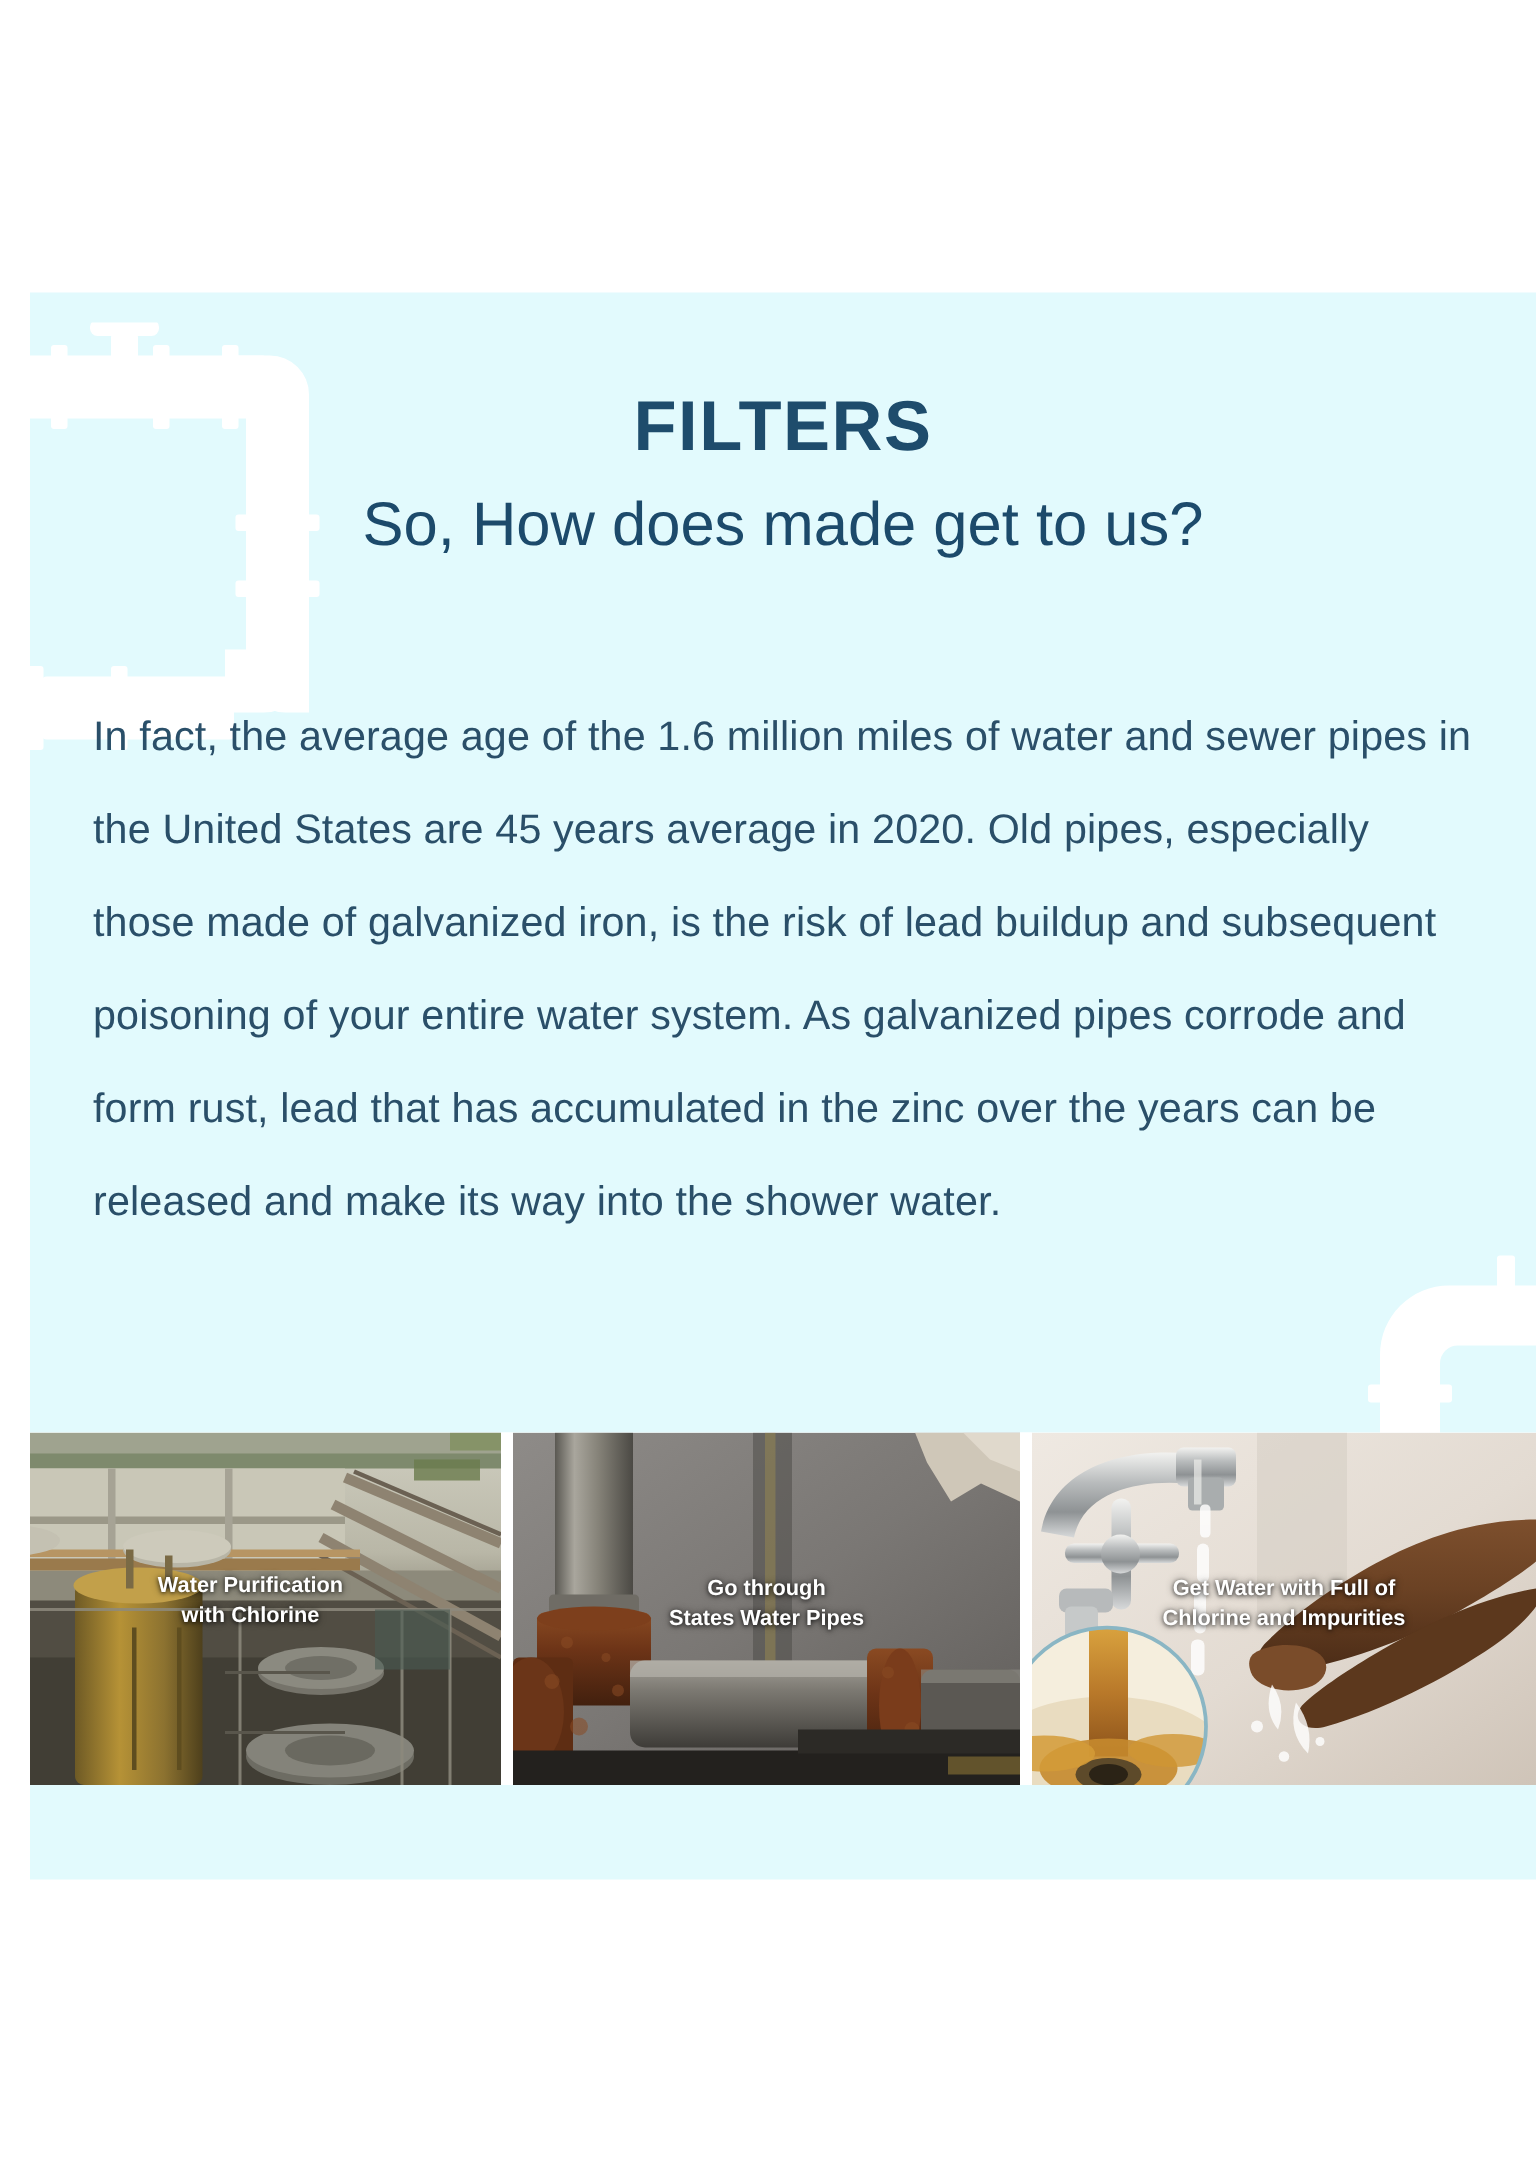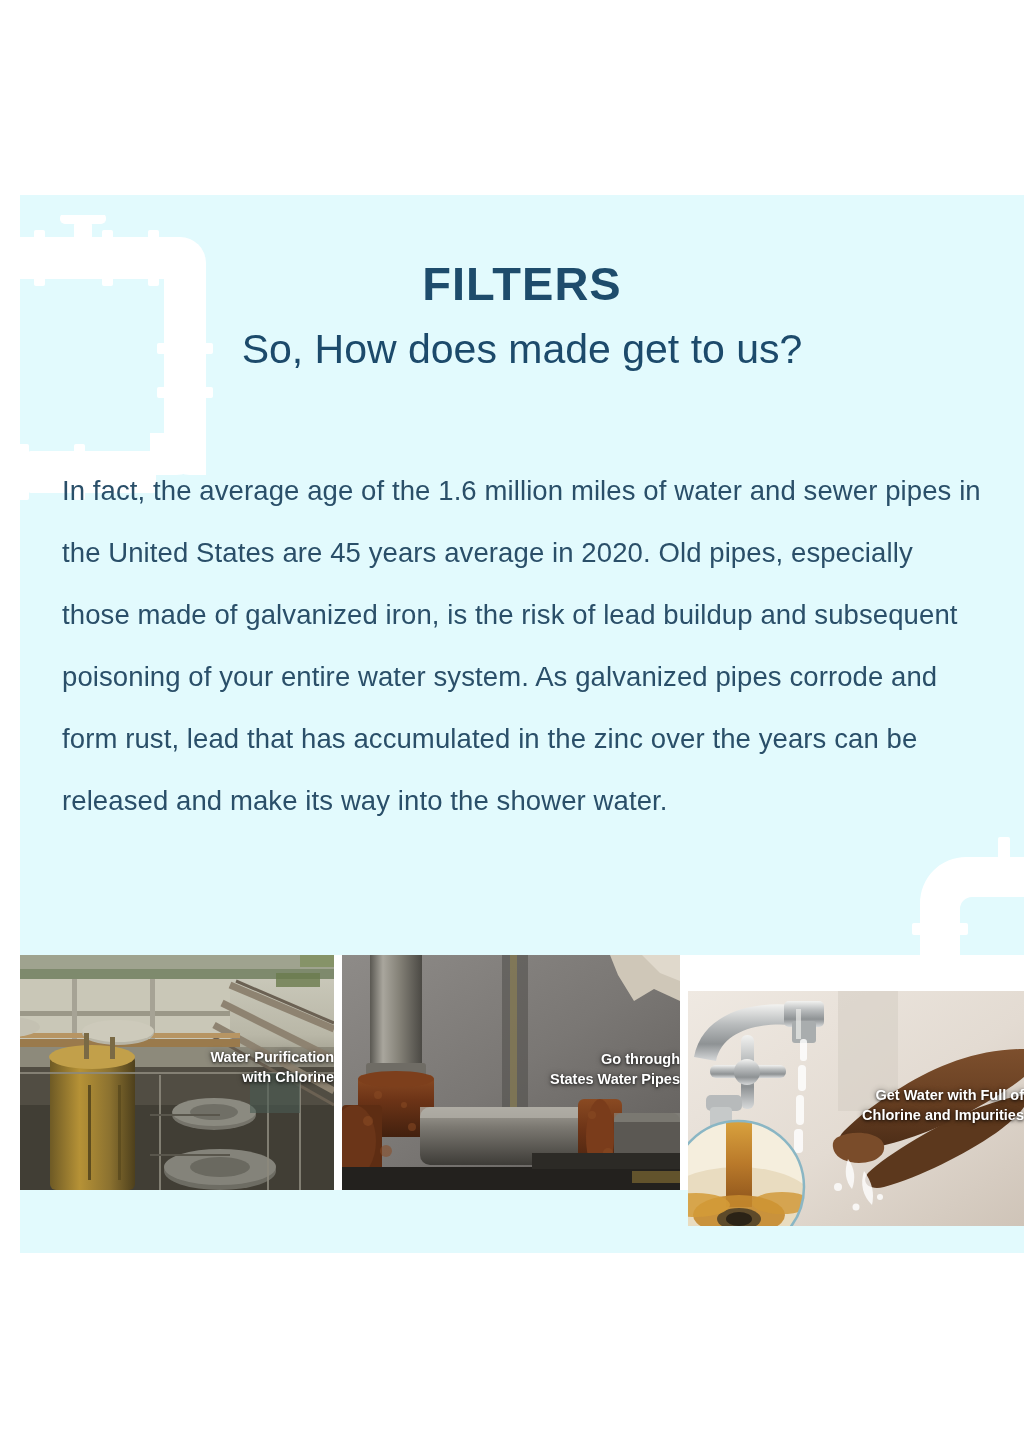--- a/index.html
+++ b/index.html
@@ -98,28 +98,28 @@
     background: #ffffff;
   }
   .tile {
     position: relative;
     height: 235px;
     overflow: hidden;
   }
   .tile.t1 { width: 334px; }
   .tile.gap { width: 8px; background: #ffffff; }
   .tile.t2 { width: 338px; }
-  .tile.t3 { width: 336px; margin-top: 36px; }
+  .tile.t3 { width: 336px; }
 
   .tile-art { position: absolute; inset: 0; }
 
   .caption {
     position: absolute;
     width: 100%;
-    text-align: right;
+    text-align: center;
     color: #ffffff;
     font-size: 14.5px;
     font-weight: bold;
     line-height: 20px;
     text-shadow: 0 1px 3px rgba(0,0,0,.75), 0 0 6px rgba(0,0,0,.45);
     z-index: 5;
     white-space: pre-line;
   }
   #cap1 { top: 92px; left: 0; }
   #cap2 { top: 94px; left: 0; }

